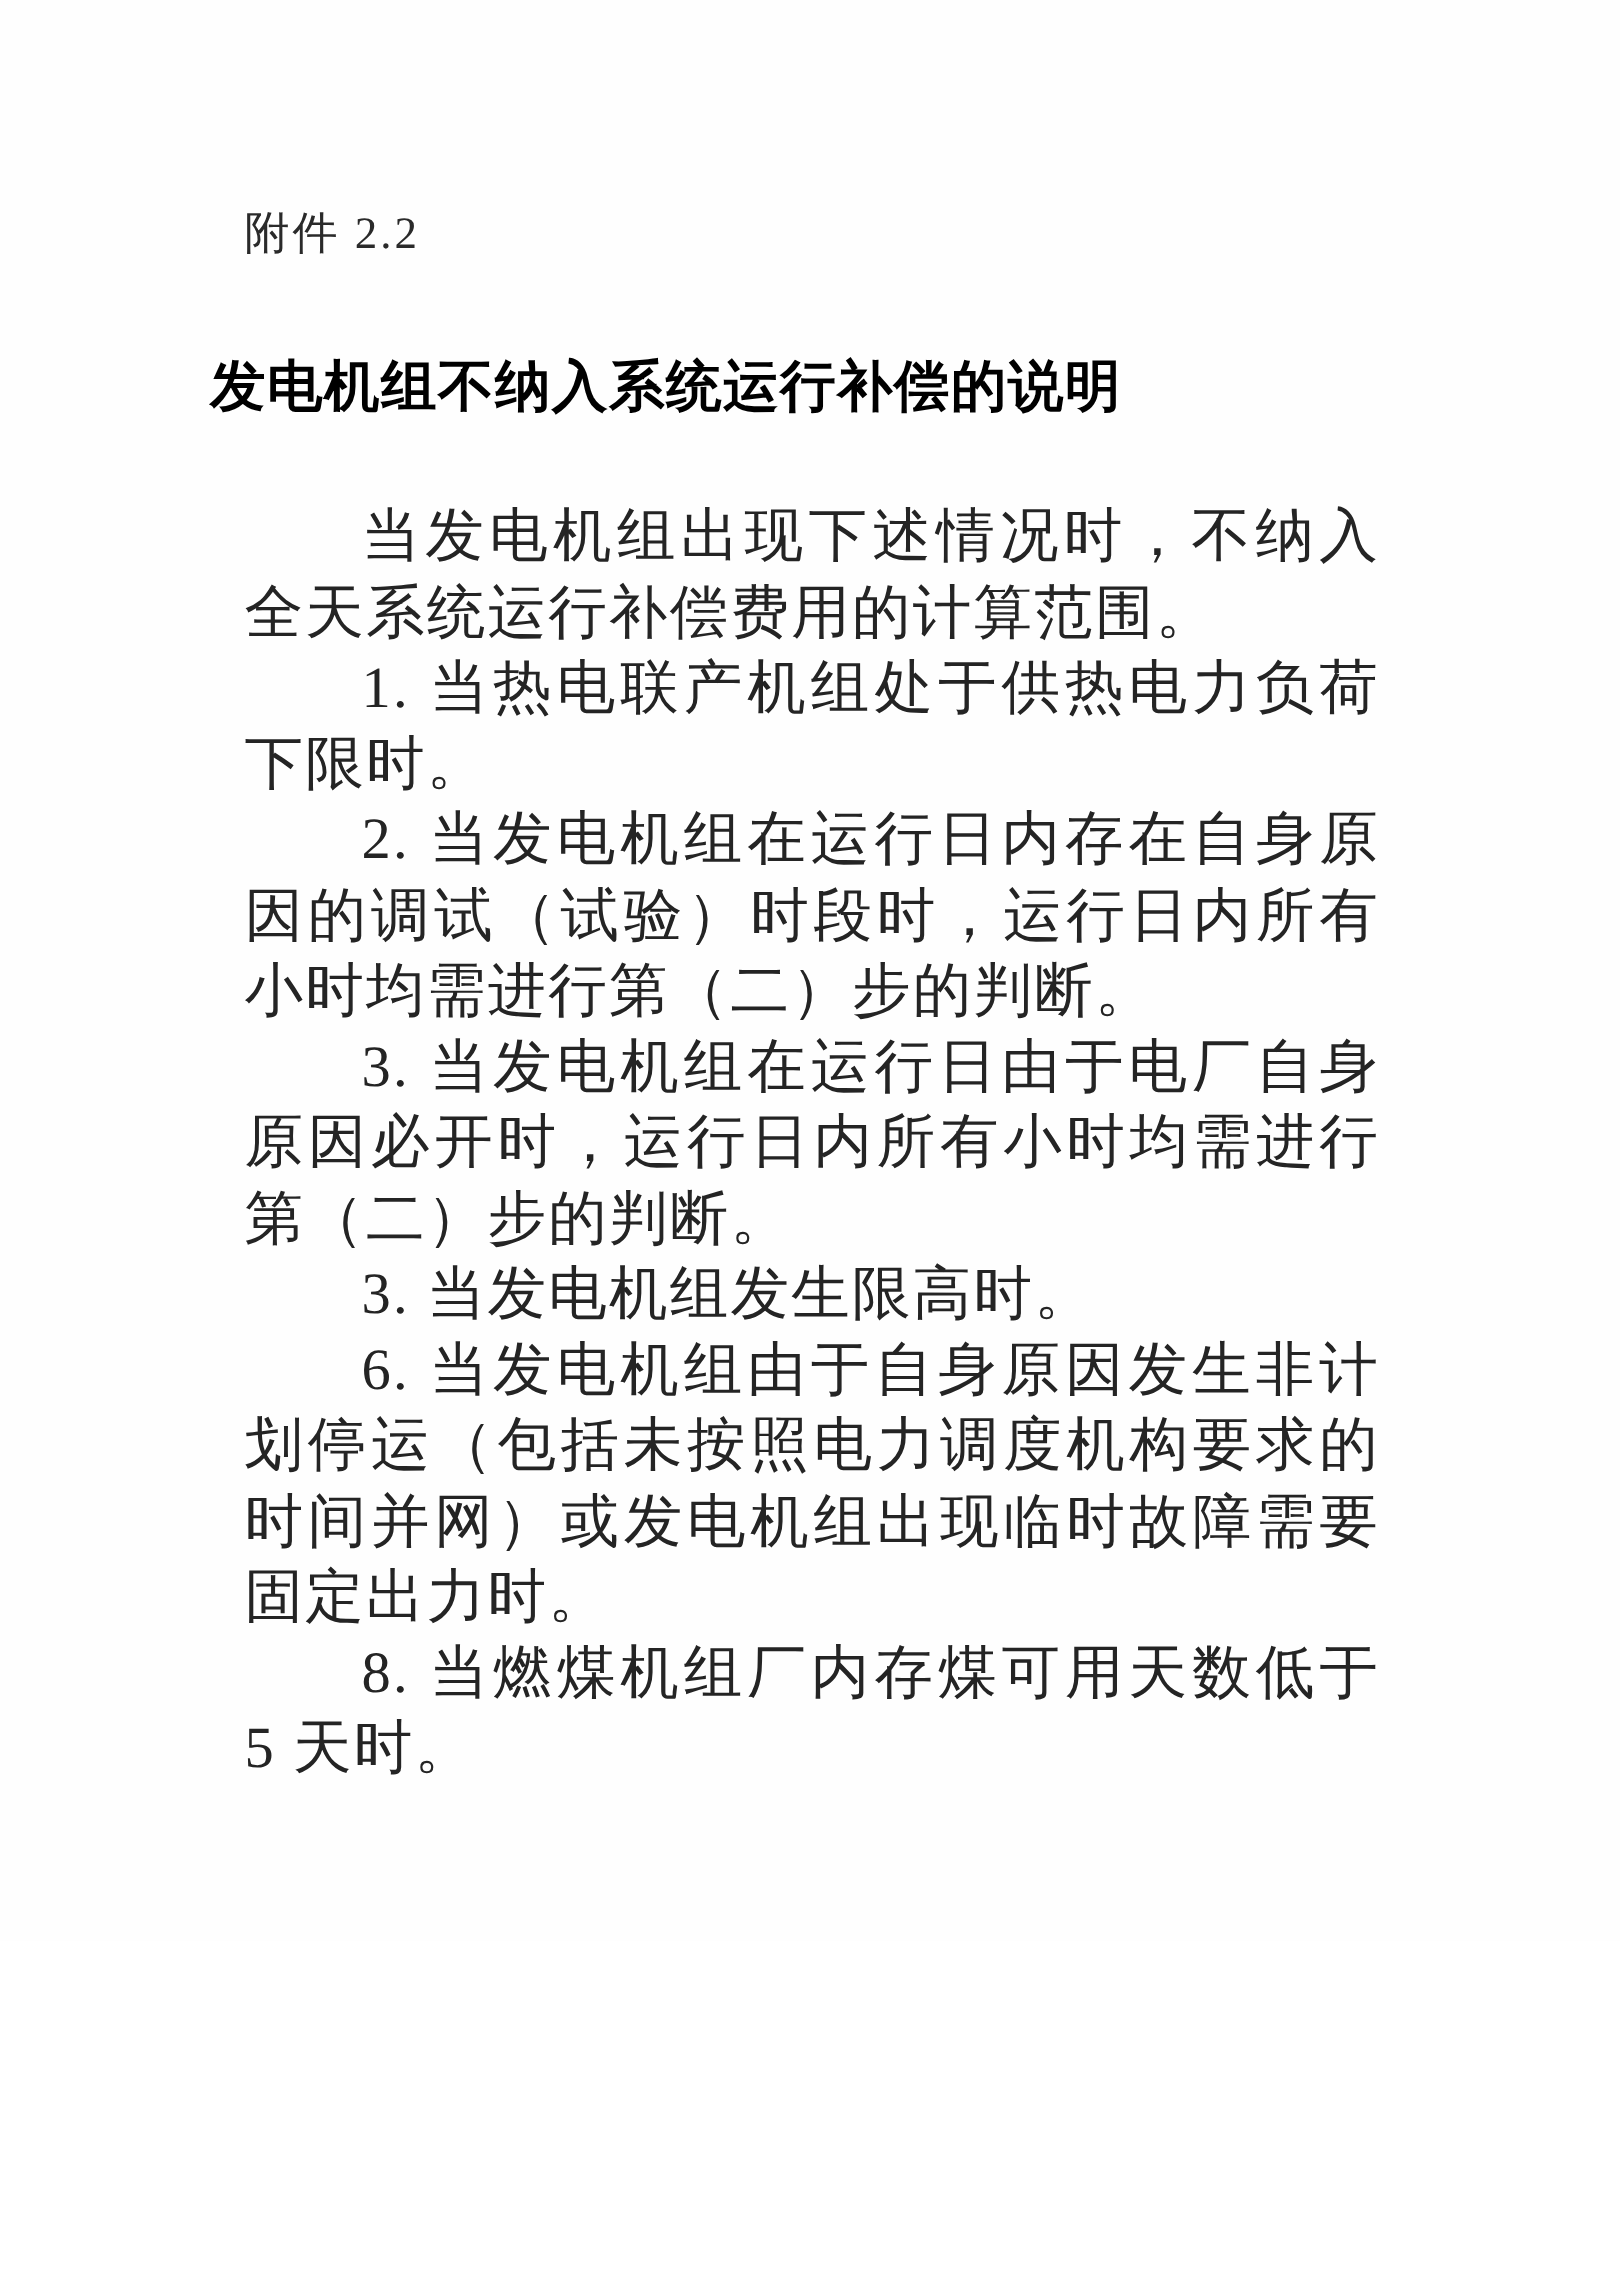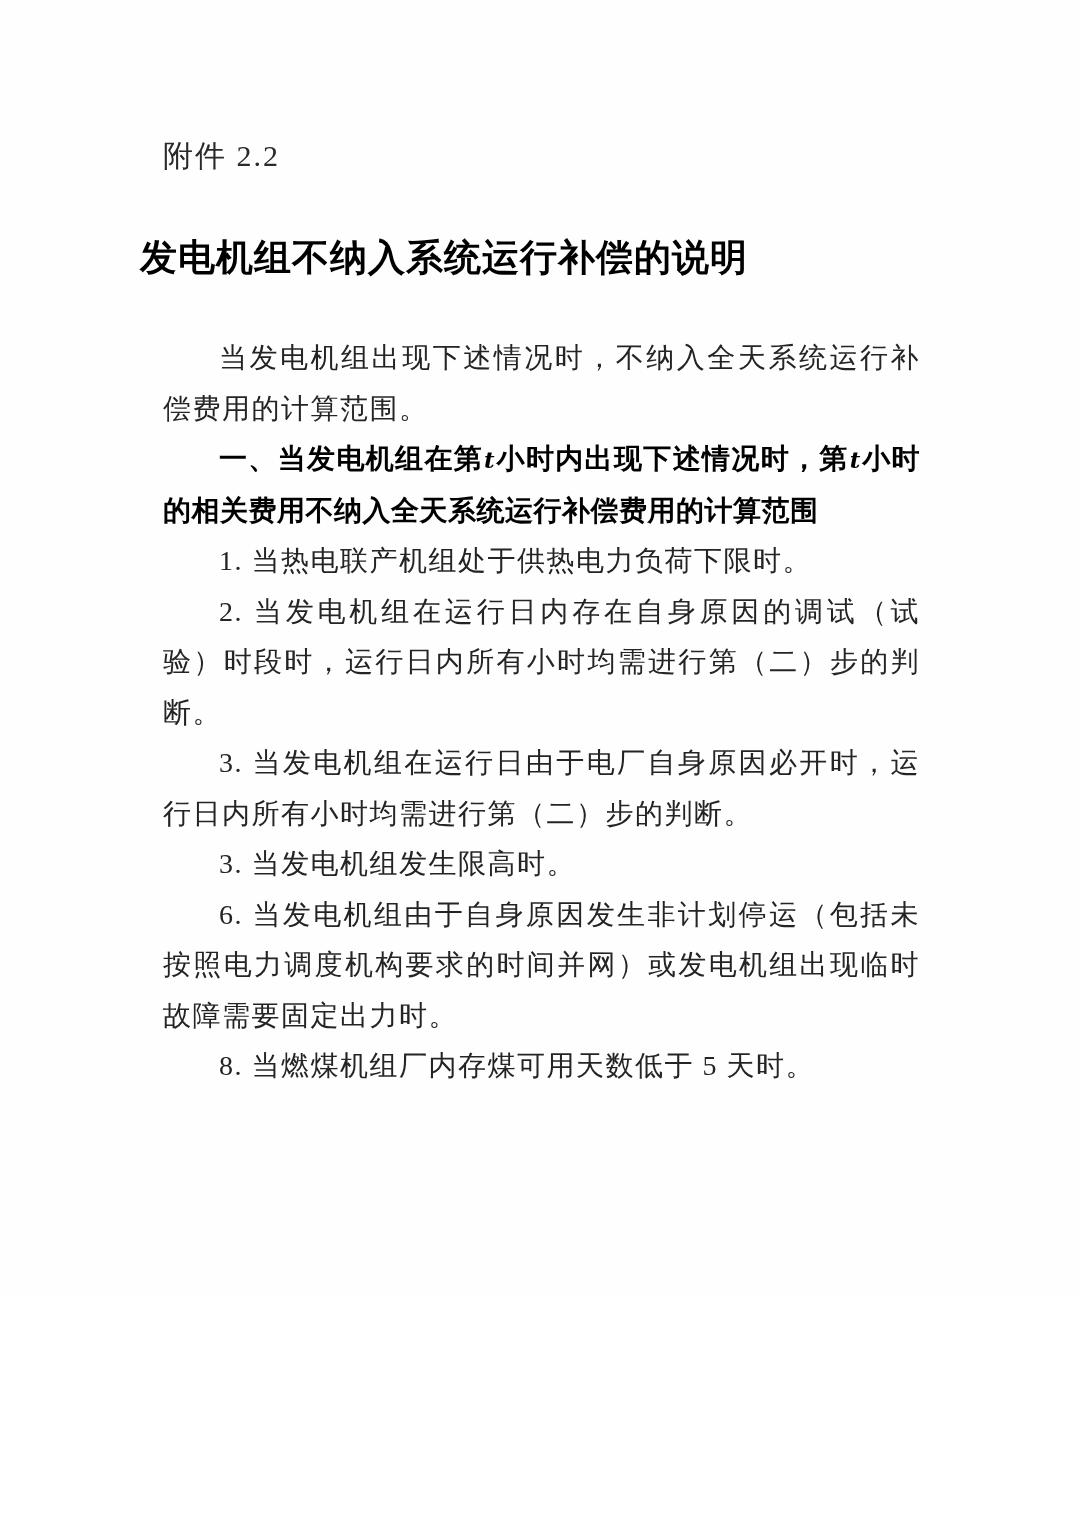--- a/index.html
+++ b/index.html
@@ -25,21 +25,21 @@
     font-family: "Liberation Sans", "DejaVu Sans", sans-serif;
     font-weight: 700;
     font-size: 37px;
     line-height: 44px;
     letter-spacing: 1px;
     color: #000000;
   }
   .body-text {
     margin: 53px 160px 0 163px; 
     font-family: "Liberation Serif", "DejaVu Serif", serif;
-    font-size: 28px;
+    font-size: 39px;
     line-height: 50.5px;
     letter-spacing: 1.5px;
     text-align: justify;
     text-justify: inter-character;
     color: #242424;
   }
   .body-text p {
     margin: 0;
     text-indent: 2em;
   }
@@ -89,21 +89,20 @@
 
 <div class="page">
 
   <div class="attachment-label">附件 2.2</div>
 
   <h1 class="doc-title">发电机组不纳入系统运行补偿的说明</h1>
 
   <div class="body-text">
     <p>当发电机组出现下述情况时，不纳入全天系统运行补偿费用的计算范围。</p>
 
-    <p class="bold-heading">一、当发电机组在第<i class="var">t</i>小时内出现下述情况时，第<i class="var">t</i>小时的相关费用不纳入全天系统运行补偿费用的计算范围</p>
 
 
     <p>1. 当热电联产机组处于供热电力负荷下限时。</p>
     <p>2. 当发电机组在运行日内存在自身原因的调试（试验）时段时，运行日内所有小时均需进行第（二）步的判断。</p>
     <p>3. 当发电机组在运行日由于电厂自身原因必开时，运行日内所有小时均需进行第（二）步的判断。</p>
     <p>3. 当发电机组发生限高时。</p>
     <p>6. 当发电机组由于自身原因发生非计划停运（包括未按照电力调度机构要求的时间并网）或发电机组出现临时故障需要固定出力时。</p>
     <p>8. 当燃煤机组厂内存煤可用天数低于 5 天时。</p>
   </div>
 

